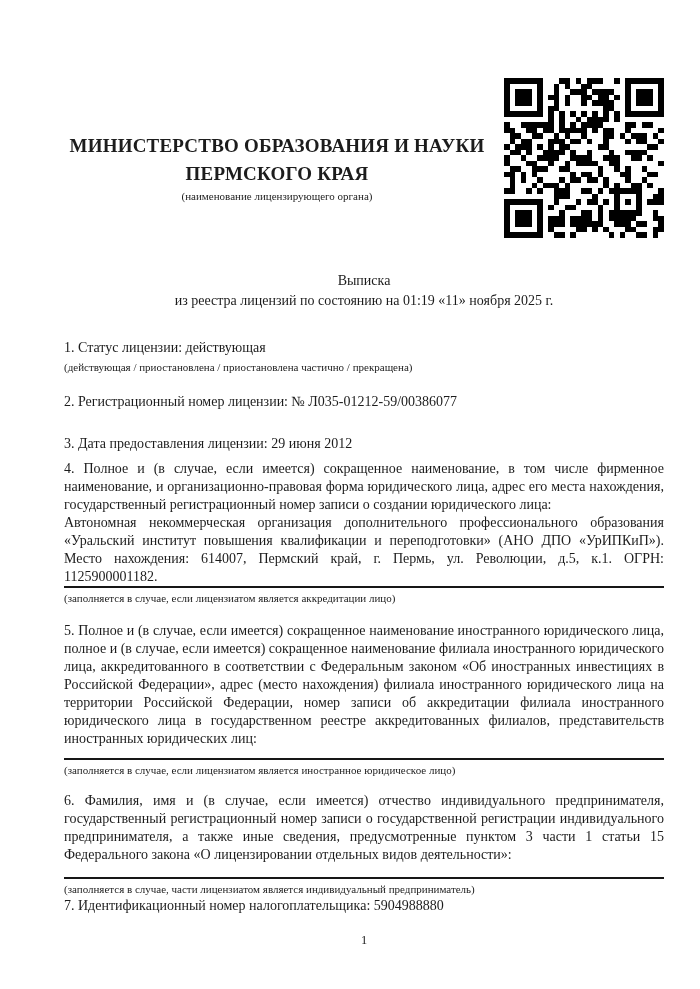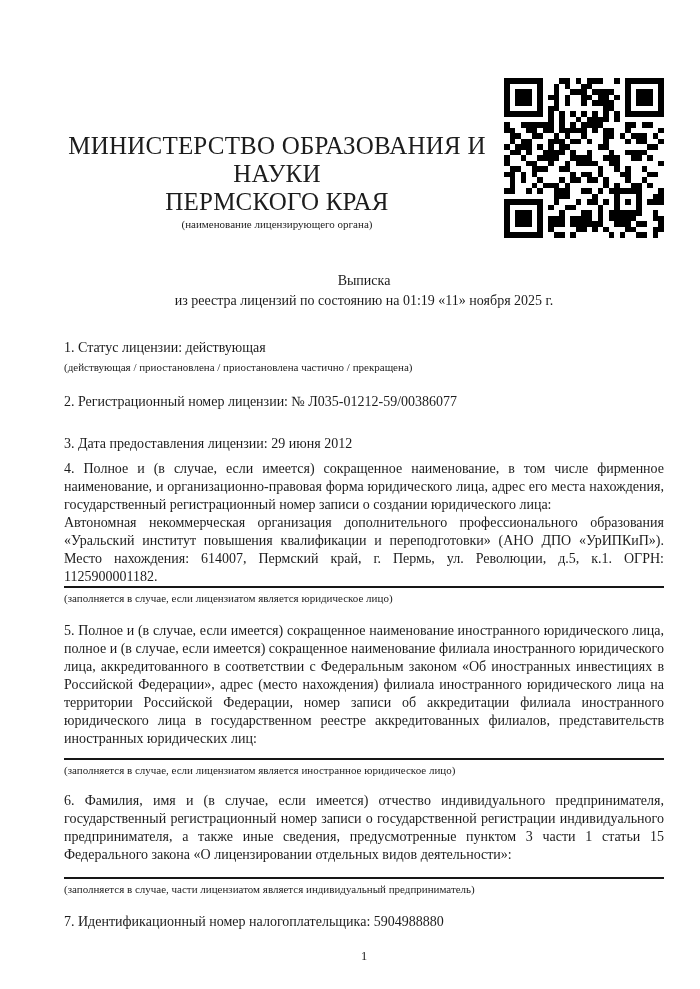--- a/index.html
+++ b/index.html
@@ -21,22 +21,22 @@
     align-items: flex-start;
     margin-top: 78px;
   }
   .header-left {
     flex: 1 1 auto;
     text-align: center;
     padding-top: 54px;
     padding-right: 14px;
   }
   .ministry-name {
-    font-weight: normal;
-    font-size: 25px;
+    font-weight: bold;
+    font-size: 19px;
     line-height: 28px;
     letter-spacing: 0.2px;
   }
   .ministry-caption {
     font-size: 11px;
     line-height: 15px;
     margin-top: 1px;
   }
   .qr {
     flex: 0 0 auto;
@@ -64,21 +64,21 @@
   }
   .item-1 { margin-top: 28px; }
   .item-2 { margin-top: 18px; }
   .item-3 { margin-top: 24px; }
   .item-4 { margin-top: 7px; }
   .item-4 .fill-line { margin-top: 0px; }
   .item-5 { margin-top: 16px; }
   .item-5 .fill-line { margin-top: 10px; }
   .item-6 { margin-top: 14px; }
   .item-6 .fill-line { margin-top: 13px; }
-  .item-7 { margin-top: 16px; }
+  .item-7 { }
   .page-number {
     margin-top: 17px;
     text-align: center;
     font-size: 12.5px;
     line-height: 16px;
   }
 </style>
 </head>
 <body>
 
@@ -110,21 +110,21 @@
   </div>
 
   <div class="item item-3">
     <div class="single-line">3. Дата предоставления лицензии: 29 июня 2012</div>
   </div>
 
   <div class="item item-4">
     <p>4. Полное и (в случае, если имеется) сокращенное наименование, в том числе фирменное наименование, и организационно-правовая форма юридического лица, адрес его места нахождения, государственный регистрационный номер записи о создании юридического лица:</p>
     <p>Автономная некоммерческая организация дополнительного профессионального образования «Уральский институт повышения квалификации и переподготовки» (АНО ДПО «УрИПКиП»). Место нахождения: 614007, Пермский край, г. Пермь, ул. Революции, д.5, к.1. ОГРН: 1125900001182.</p>
     <div class="fill-line"></div>
-    <div class="small-caption cap-gap">(заполняется в случае, если лицензиатом является юридическое лицо)</div>
+    <div class="small-caption cap-gap">(заполняется в случае, если лицензиатом является аккредитации лицо)</div>
   </div>
 
   <div class="item item-5">
     <p>5. Полное и (в случае, если имеется) сокращенное наименование иностранного юридического лица, полное и (в случае, если имеется) сокращенное наименование филиала иностранного юридического лица, аккредитованного в соответствии с Федеральным законом «Об иностранных инвестициях в Российской Федерации», адрес (место нахождения) филиала иностранного юридического лица на территории Российской Федерации, номер записи об аккредитации филиала иностранного юридического лица в государственном реестре аккредитованных филиалов, представительств иностранных юридических лиц:</p>
     <div class="fill-line"></div>
     <div class="small-caption cap-gap">(заполняется в случае, если лицензиатом является иностранное юридическое лицо)</div>
   </div>
 
   <div class="item item-6">
     <p>6. Фамилия, имя и (в случае, если имеется) отчество индивидуального предпринимателя, государственный регистрационный номер записи о государственной регистрации индивидуального предпринимателя, а также иные сведения, предусмотренные пунктом 3 части 1 статьи 15 Федерального закона «О лицензировании отдельных видов деятельности»:</p>

